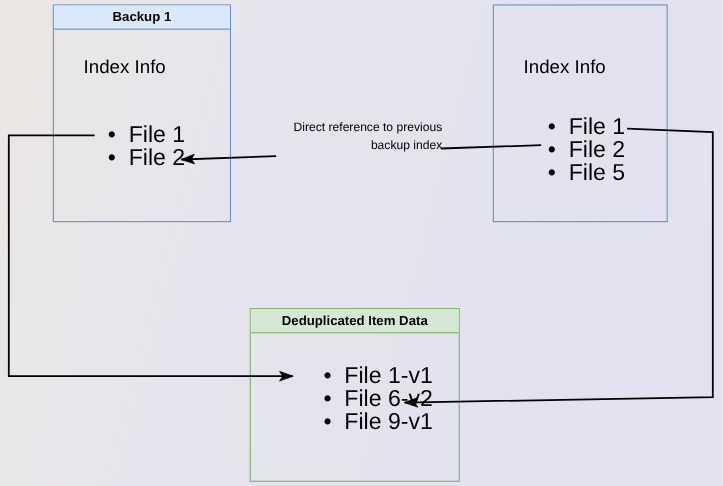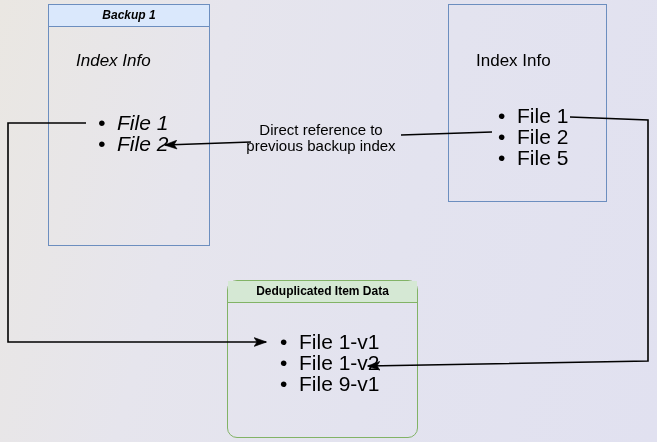--- a/index.html
+++ b/index.html
@@ -10,35 +10,35 @@
   }
   .canvas * { box-sizing:border-box; }
   .node { position:absolute; border:1.5px solid #6c8ebf; background:transparent; }
   .node.green { border-color:#82b366; }
   .node .hdr {
     height:22px; line-height:20px; text-align:center;
     font-size:12px; font-weight:bold;
     background:#dae8fc; border-bottom:1.5px solid #6c8ebf;
   }
   .node.green .hdr { background:#d5e8d4; border-bottom-color:#82b366; }
-  #box-backup1 { left:48px; top:4px; width:162px; height:242px;font-style:italic; }
+  #box-backup1 { left:48px; top:4px; width:162px; height:198px; }
   #box-backup2 { left:448px; top:4px; width:159px; height:198px; }
-  #box-dedup   { left:227px; top:280px; width:191px; height:158px;border-radius:10px; }
+  #box-dedup   { left:227px; top:280px; width:191px; height:158px; }
   .idx-label { position:absolute; left:27px; top:46px; font-size:17px;text-align:center; }
   .file-list { position:absolute; margin:0; padding:0; list-style:none; font-size:21px; }
   .file-list li { position:relative; line-height:21px; padding-left:19px; white-space:nowrap; }
   .file-list li::before { content:"\2022"; position:absolute; left:0; top:0; }
   #box-backup1 .file-list { left:49px; top:107px; }
   #box-backup2 .file-list { left:49px; top:100px; }
-  #box-dedup   .file-list { left:52px; top:50px; }
+  #box-dedup   .file-list { left:66px; top:50px; }
   .arrow-layer { position:absolute; left:0; top:0; width:657px; height:442px; pointer-events:none; }
   .arrow-layer polyline { fill:none; stroke:#010101; stroke-width:1.6px; }
   .edge-label {
-    position:absolute; left:240px; top:122px; width:162px;
-    text-align:center; font-size:15px; line-height:15.5px;
+    position:absolute; left:240px; top:109px; width:162px;
+    text-align:right; font-size:11px; line-height:15.5px;
   }
 </style>
 </head>
 <body>
 
 <div class="canvas">
 
   <div class="node" id="box-backup1">
     <div class="hdr">Backup 1</div>
     <div class="idx-label">Index Info</div>
@@ -54,21 +54,21 @@
       <li>File 1</li>
       <li>File 2</li>
       <li>File 5</li>
     </ul>
   </div>
 
   <div class="node green" id="box-dedup">
     <div class="hdr">Deduplicated Item Data</div>
     <ul class="file-list">
       <li>File 1-v1</li>
-      <li>File 1-v2</li>
+      <li>File 6-v2</li>
       <li>File 9-v1</li>
     </ul>
   </div>
 
   <svg class="arrow-layer" width="657" height="442" viewBox="0 0 657 442" xmlns="http://www.w3.org/2000/svg">
     <defs>
       <marker id="ah" markerWidth="14" markerHeight="10" refX="12.4" refY="5" orient="auto" markerUnits="userSpaceOnUse">
         <path d="M0.5,0.6 L13,5 L0.5,9.4 L3.4,5 Z" fill="#010101" stroke="#010101" stroke-width="0.6"></path>
       </marker>
     </defs>

